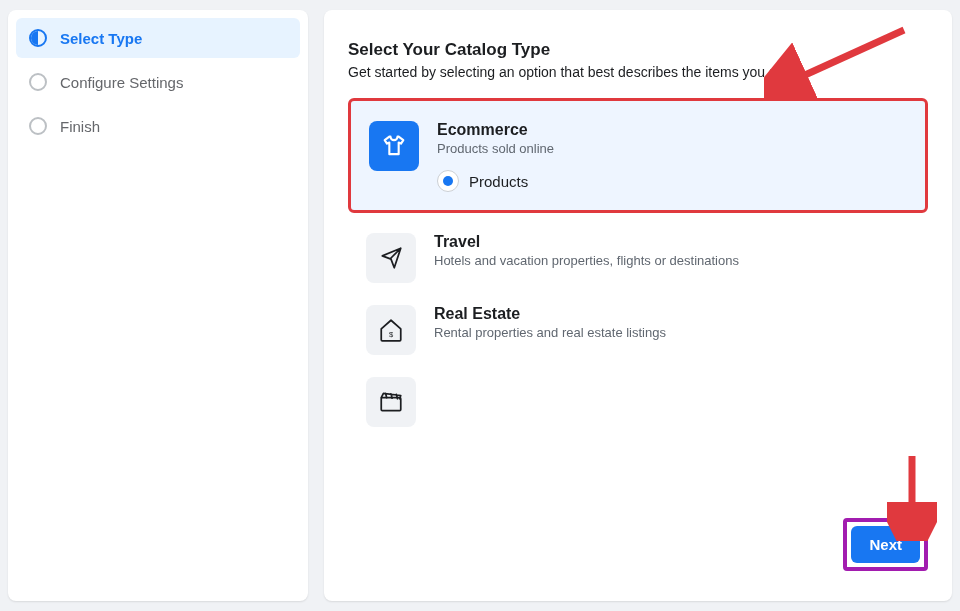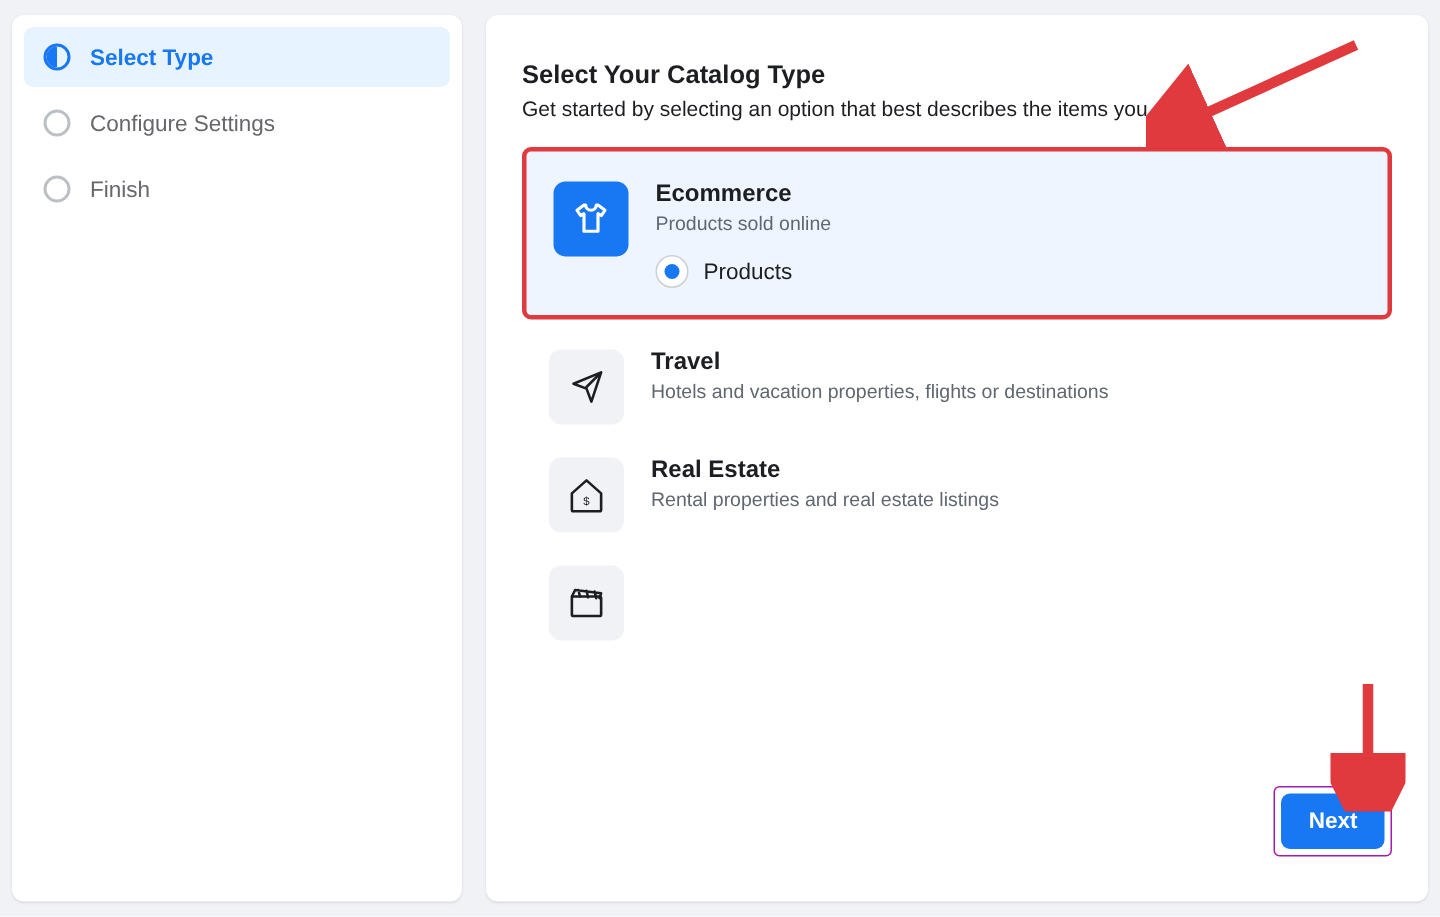--- a/index.html
+++ b/index.html
@@ -182,21 +182,21 @@
       background: #1877f2;
       color: #fff;
       border: none;
       border-radius: 6px;
       padding: 10px 18px;
       font-size: 15px;
       font-weight: 600;
       cursor: pointer;
     }
     .next-wrap {
-      border: 1px solid #a21caf;
+      border: 4px solid #a21caf;
       padding: 4px;
       border-radius: 4px;
     }
     .arrow-annotation {
       position: absolute;
       pointer-events: none;
     }
   </style>
 </head>
 <body>

